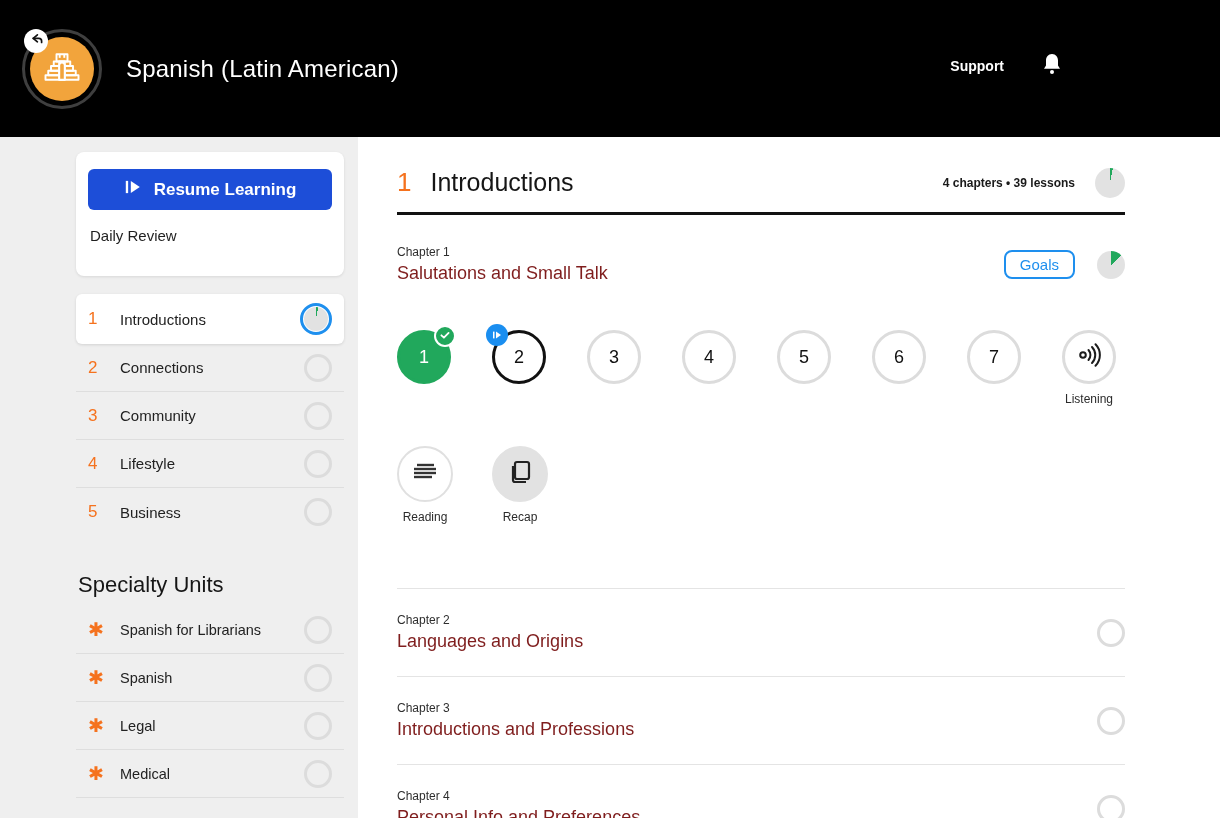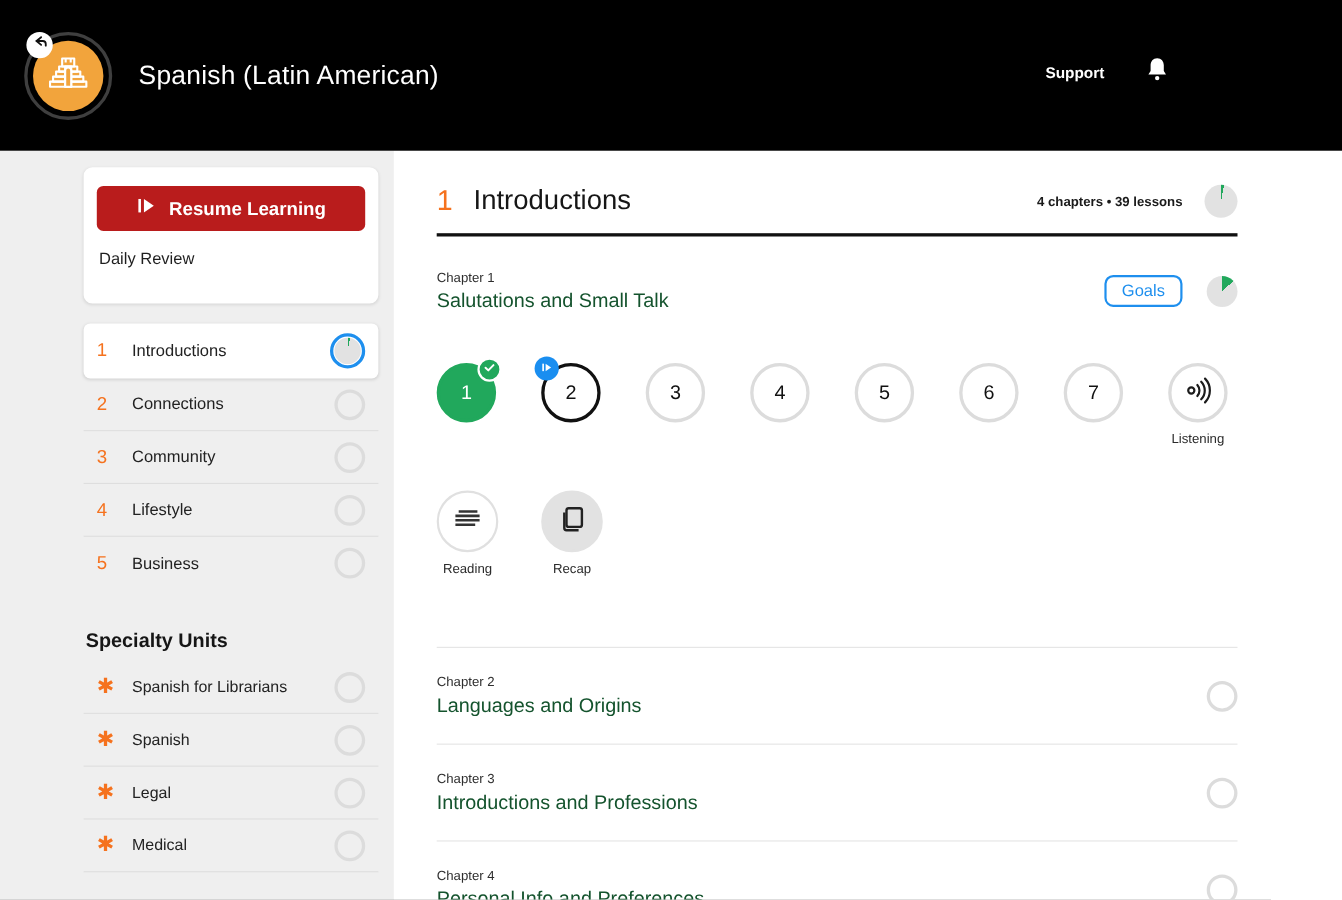--- a/index.html
+++ b/index.html
@@ -22,57 +22,57 @@
   .support-link { color:#fff; font-size:14px; font-weight:700; cursor:pointer; }
   .bell-btn { margin-left:37px; cursor:pointer; display:flex; }
 
   
   .page-body { display:flex; height:703px; }
   .sidebar { width:358px; flex:0 0 auto; background:#efefef; padding:15px 14px 0 76px; overflow:hidden; }
   .main { flex:1; background:#fff; padding:22px 95px 0 39px; overflow:hidden; }
 
   
   .resume-card { background:#fff; border-radius:8px; box-shadow:0 1px 3px rgba(0,0,0,.10); padding:17px 12px 20px; }
-  .resume-btn { width:100%; height:41px; background:#b91c1c; border:none; border-radius:6px; color:#fff; font-family:inherit; font-size:17px; font-weight:700; display:flex; align-items:center; justify-content:center; gap:12px; cursor:pointer; }
+  .resume-btn { width:100%; height:41px; background:#1d4ed8; border:none; border-radius:6px; color:#fff; font-family:inherit; font-size:17px; font-weight:700; display:flex; align-items:center; justify-content:center; gap:12px; cursor:pointer; }
   .daily-review-title { margin:17px 0 12px 2px; font-size:15px; color:#1f1f1f; }
   .review-row { display:flex; align-items:center; }
   .review-check { width:36px; height:36px; border-radius:50%; background:#21A85C; display:flex; align-items:center; justify-content:center; flex:0 0 auto; }
   .review-msg { margin-left:10px; font-size:14.5px; line-height:1.32; color:#222; }
 
   
   .units { margin-top:18px; }
   .unit-item { display:flex; align-items:center; height:48px; padding:0 12px; cursor:pointer; border-bottom:1px solid #dedede; }
   .unit-item:last-child { border-bottom:none; }
   .unit-item.active { background:#fff; border-radius:6px; box-shadow:0 1px 3px rgba(0,0,0,.12); height:50px; border-bottom:none; }
   .unit-num { width:32px; font-size:17px; font-weight:500; color:#F5721E; }
   .unit-label { font-size:15px; color:#222; }
   .unit-ring { margin-left:auto; width:28px; height:28px; border-radius:50%; border:3px solid #dcdcdc; background:transparent; }
   .unit-pie-ring { margin-left:auto; width:32px; height:32px; border-radius:50%; border:3px solid #1E8FEE; display:flex; align-items:center; justify-content:center; }
   .unit-pie { width:24px; height:24px; border-radius:50%; }
 
   
-  .specialty-heading { margin:36px 0 8px 2px; font-size:18px; font-weight:700; color:#161616; }
+  .specialty-heading { margin:36px 0 8px 2px; font-size:22px; font-weight:400; color:#161616; }
   .spec-item { display:flex; align-items:center; height:48px; padding:0 12px; cursor:pointer; border-bottom:1px solid #dedede; }
   .spec-item.clipped { opacity:.45; border-bottom:none; }
   .spec-star { width:32px; font-size:19px; color:#F5721E; line-height:1; }
   .spec-label { font-size:14.5px; color:#222; }
 
   
   .unit-header { display:flex; align-items:center; margin-top:8px; }
   .unit-header-num { font-size:26px; font-weight:500; color:#F5721E; }
   .unit-header-title { font-size:25px; font-weight:500; color:#161616; margin-left:19px; }
   .unit-meta { margin-left:auto; font-size:12px; font-weight:700; color:#1a1a1a; }
   .pie { border-radius:50%; background:#e2e2e2; }
   .pie-30 { width:30px; height:30px; margin-left:20px; }
   .unit-divider { height:3px; background:#111; margin-top:14px; }
 
   
   .chapter1-head { display:flex; align-items:center; margin-top:30px; }
   .chap-eyebrow { font-size:12px; color:#2e2e2e; }
-  .chap-title { font-size:18px; font-weight:500; color:#14532d; margin-top:4px; }
+  .chap-title { font-size:18px; font-weight:500; color:#7f1d1d; margin-top:4px; }
   .goals-btn { margin-left:auto; background:#fff; border:2px solid #1E8FEE; border-radius:8px; color:#1E8FEE; font-family:inherit; font-size:15px; padding:4px 14px; cursor:pointer; }
   .pie-28 { width:28px; height:28px; margin-left:22px; flex:0 0 auto; }
 
   
   .lessons-row { display:flex; gap:41px; margin-top:46px; align-items:flex-start; }
   .lesson-cell { position:relative; width:54px; text-align:center; flex:0 0 auto; }
   .lesson-circle { width:54px; height:54px; border-radius:50%; display:flex; align-items:center; justify-content:center; font-size:18px; color:#111; cursor:pointer; background:#fff; border:3px solid #dcdcdc; }
   .lesson-circle.completed { background:#21A85C; border-color:#21A85C; color:#fff; }
   .lesson-circle.current { border:3px solid #111; }
   .badge { position:absolute; width:22px; height:22px; border-radius:50%; display:flex; align-items:center; justify-content:center; }

